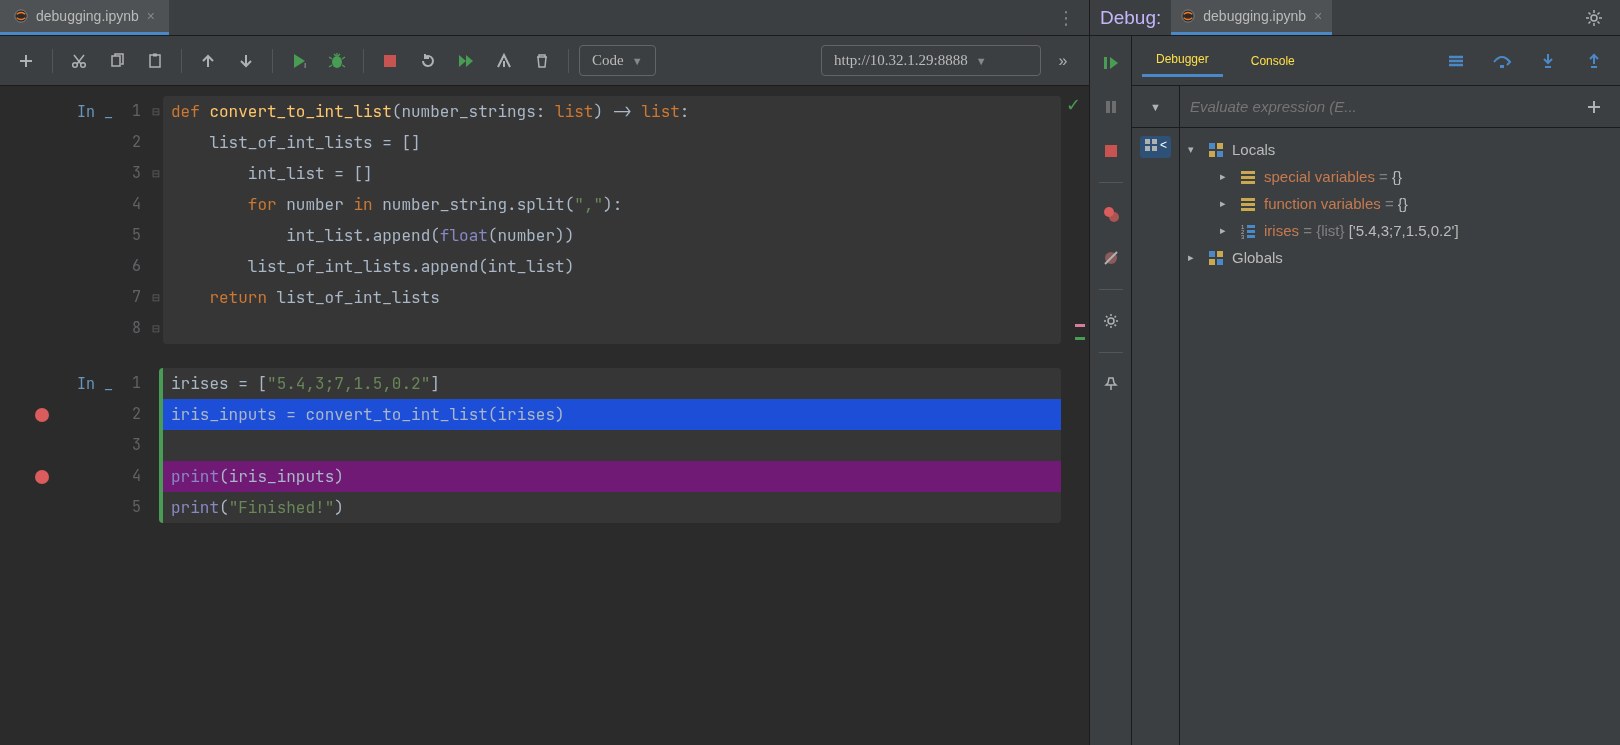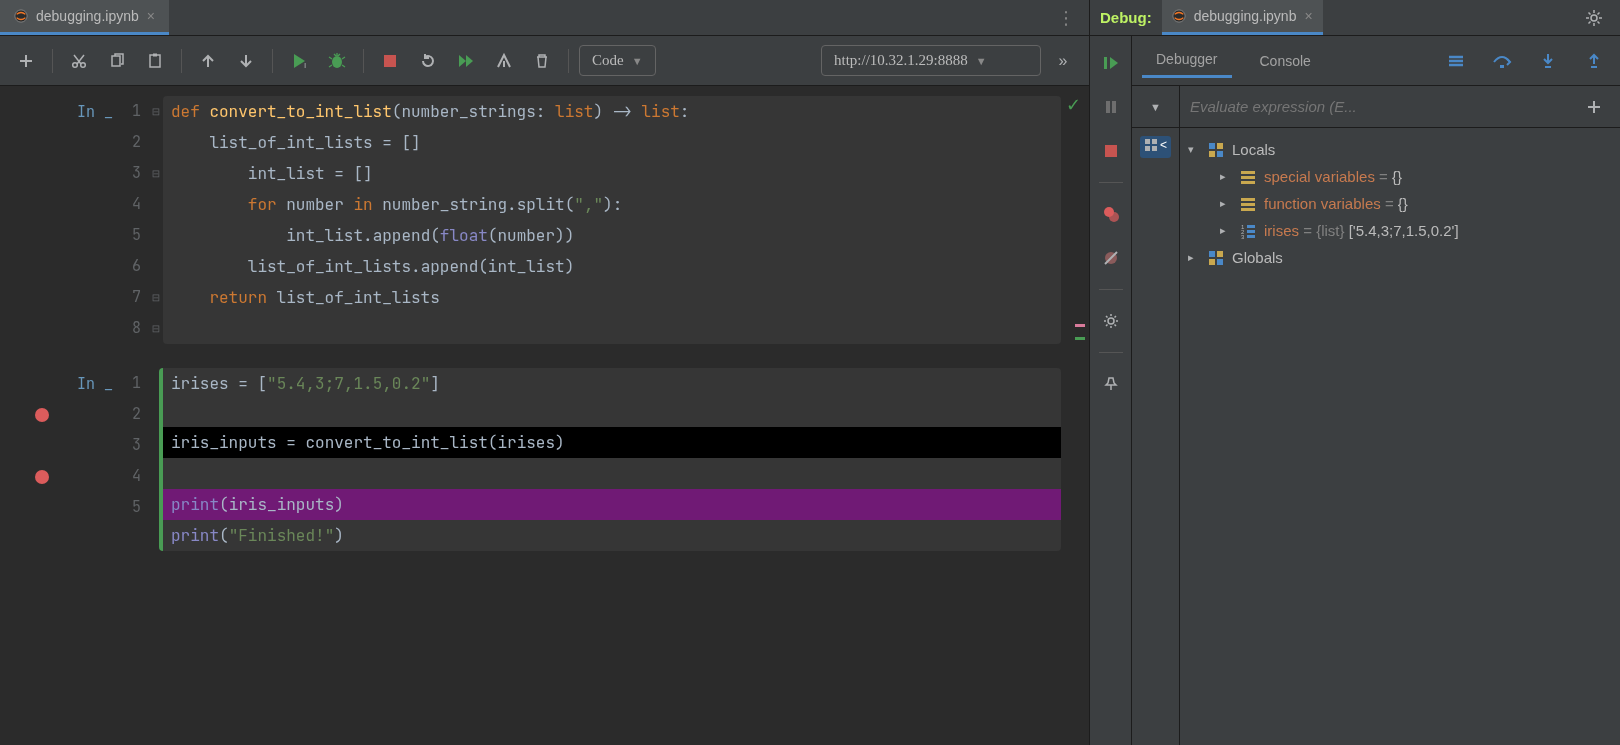--- a/index.html
+++ b/index.html
@@ -157,21 +157,21 @@
   border-radius: 4px;
   margin-right: 28px;
   overflow: hidden;
 }
 .code-line {
   height: 31px;
   line-height: 31px;
   padding-left: 8px;
   white-space: pre;
 }
-.hl-blue { background: #000000; margin-top: 28px; }
+.hl-blue { background: #1d4ed8; }
 .hl-dark { background: #701a75; }
 .active-cell .code-col { border-left: 4px solid #499c54; margin-left: -4px;}
 .tok-kw { color: #cc7832; }
 .tok-fn { color: #ffc66d; }
 .tok-var { color: #a9b7c6; }
 .tok-punc { color: #a9b7c6; }
 .tok-builtin { color: #8888c6; }
 .tok-type { color: #cc7832; }
 .tok-str { color: #6a8759; }
 .check-gutter {
@@ -197,21 +197,21 @@
 
 
 .debug-header {
   height: 36px;
   display: flex;
   align-items: center;
   padding: 0 10px;
   border-bottom: 1px solid #1c1c1c;
   gap: 10px;
 }
-.debug-header .label { color: #bef264; font-size: 15px; font-weight: bold; }
+.debug-header .label { color: #c4b5fd; font-size: 19px; }
 .debug-tab {
   display: flex;
   align-items: center;
   gap: 8px;
   padding: 4px 10px;
   background: #4e5254;
   border-bottom: 3px solid #4a88c7;
   color: #bbbbbb;
   cursor: pointer;
   height: 100%;
@@ -244,23 +244,23 @@
 .debug-tabs {
   height: 50px;
   display: flex;
   align-items: center;
   padding: 0 10px;
   gap: 14px;
   border-bottom: 1px solid #1c1c1c;
 }
 .debug-subtab {
   padding: 8px 14px;
-  color: #a3a3a3;
-  cursor: pointer;
-  font-size: 14px;
+  color: #fde047;
+  cursor: pointer;
+  font-size: 12px;
 }
 .debug-subtab.active { border-bottom: 3px solid #4a88c7; }
 .debug-tabs .right-icons {
   margin-left: auto;
   display: flex;
   gap: 14px;
 }
 .eval-row {
   display: flex;
   align-items: center;

